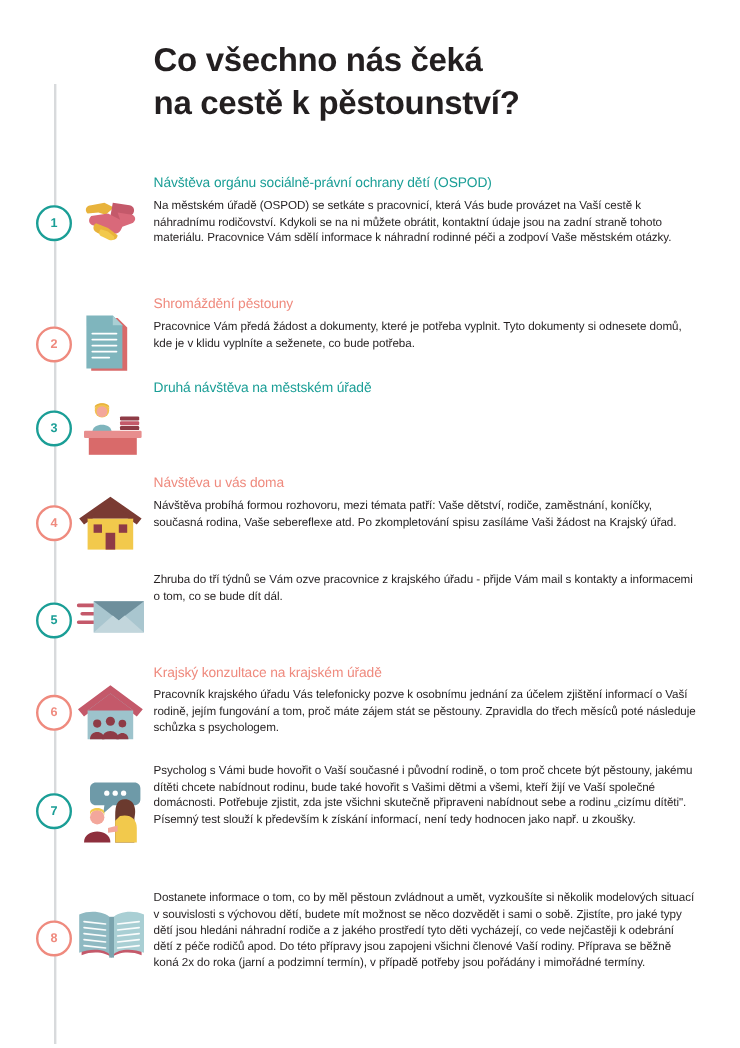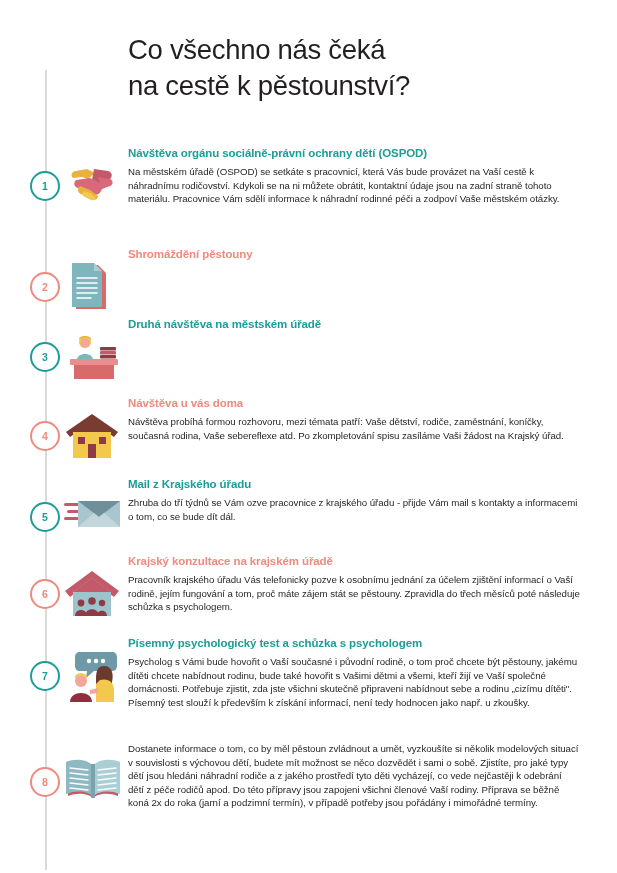--- a/index.html
+++ b/index.html
@@ -17,21 +17,21 @@
   }
 
   
   .page-title {
     position: absolute;
     left: 128px;
     top: 32px;
     width: 440px;
     font-size: 27.5px;
     line-height: 36px;
-    font-weight: normal;
+    font-weight: bold;
     color: #231f20;
     letter-spacing: -0.3px;
   }
   .page-title .line2 { display: block; }
 
   
   .timeline-spine {
     position: absolute;
     left: 45px;
     top: 70px;
@@ -86,21 +86,21 @@
   .step-icon svg { display: block; }
 
   
   .step-body {
     position: absolute;
     left: 128px;
     width: 452px;
   }
   .step-heading {
     font-size: 11.5px;
-    font-weight: bold;
+    font-weight: normal;
     color: #1a9e96;
     margin: 0 0 5px 0;
     line-height: 14px;
     letter-spacing: -0.1px;
   }
   .step.salmon .step-heading { color: #ef8a7e; }
   .step-text {
     font-size: 9.7px;
     line-height: 13.6px;
     color: #231f20;
@@ -151,20 +151,21 @@
       <line x1="13" y1="17" x2="33" y2="17"></line>
       <line x1="13" y1="22" x2="33" y2="22"></line>
       <line x1="13" y1="27" x2="33" y2="27"></line>
       <line x1="13" y1="32" x2="33" y2="32"></line>
       <line x1="13" y1="37" x2="27" y2="37"></line>
     </g>
   </svg>
       </div>
       <div class="step-body">
         <div class="step-heading">Shromáždění pěstouny</div>
+        <div class="step-text">Pracovnice Vám předá žádost a dokumenty, které je potřeba vyplnit. Tyto dokumenty si odnesete domů, kde je v klidu vyplníte a seženete, co bude potřeba.</div>
       </div>
     </div>
     <div class="step" style="top: 317px;">
       <div class="step-marker" style="top: 25px;">
         <span>3</span>
       </div>
       <div class="step-icon" style="top: 14px;">
         <svg id="svg-clerk-desk-icon" width="58" height="50" viewBox="0 0 58 50" xmlns="http://www.w3.org/2000/svg">
     <circle cx="21" cy="11" r="6" fill="#f2c14e"></circle>
     <path d="M15 10 C15 5 27 5 27 10 L27 8 C27 4 15 4 15 8 Z" fill="#e8b33c"></path>
@@ -210,21 +211,20 @@
       <rect x="0" y="12" width="16" height="3" rx="1.5"></rect>
       <rect x="3" y="19" width="14" height="3" rx="1.5"></rect>
       <rect x="0" y="26" width="16" height="3" rx="1.5"></rect>
     </g>
     <path d="M14 10 L56 10 L56 36 L14 36 Z" fill="#a9c6cf"></path>
     <path d="M14 10 L35 26 L56 10 Z" fill="#6e8f9c"></path>
     <path d="M14 36 L30 22 L35 26 L40 22 L56 36 Z" fill="#c2d6dc"></path>
   </svg>
       </div>
       <div class="step-body">
-        <div class="step-heading">Mail z Krajského úřadu</div>
         <div class="step-text">Zhruba do tří týdnů se Vám ozve pracovnice z krajského úřadu - přijde Vám mail s kontakty a informacemi o tom, co se bude dít dál.</div>
       </div>
     </div>
     <div class="step salmon" style="top: 554px;">
       <div class="step-marker" style="top: 25px;">
         <span>6</span>
       </div>
       <div class="step-icon" style="top: 14px;">
         <svg id="svg-family-house-icon" width="56" height="50" viewBox="0 0 56 50" xmlns="http://www.w3.org/2000/svg">
     <path d="M28 3 L55 23 L50 29 L28 12 L6 29 L1 23 Z" fill="#c4596a"></path>
@@ -257,21 +257,20 @@
     </g>
     <circle cx="17" cy="31" r="6" fill="#f3a79b"></circle>
     <path d="M11 30 C11 24 23 24 23 30 L23 27 C23 22 11 22 11 27 Z" fill="#f2c94c"></path>
     <path d="M6 52 C6 40 28 40 28 52 Z" fill="#8e2f3d"></path>
     <path d="M40 16 C48 16 50 24 48 32 L48 52 L32 52 L32 30 C32 20 34 16 40 16 Z" fill="#6b3a2e"></path>
     <path d="M36 30 C44 28 50 32 50 40 L50 52 L32 52 L32 34 Z" fill="#f2c94c"></path>
     <path d="M26 40 L34 38 L34 43 L26 44 Z" fill="#f3a79b"></path>
   </svg>
       </div>
       <div class="step-body">
-        <div class="step-heading">Písemný psychologický test a schůzka s psychologem</div>
         <div class="step-text">Psycholog s Vámi bude hovořit o Vaší současné i původní rodině, o tom proč chcete být pěstouny, jakému dítěti chcete nabídnout rodinu, bude také hovořit s Vašimi dětmi a všemi, kteří žijí ve Vaší společné domácnosti. Potřebuje zjistit, zda jste všichni skutečně připraveni nabídnout sebe a rodinu „cizímu dítěti". Písemný test slouží k především k získání informací, není tedy hodnocen jako např. u zkoušky.</div>
       </div>
     </div>
     <div class="step salmon" style="top: 742px;">
       <div class="step-marker" style="top: 25px;">
         <span>8</span>
       </div>
       <div class="step-icon" style="top: 14px;">
         <svg id="svg-open-book-icon" width="58" height="46" viewBox="0 0 58 46" xmlns="http://www.w3.org/2000/svg">
     <path d="M4 8 C14 4 25 6 29 10 L29 42 C25 38 14 36 4 40 Z" fill="#c4596a"></path>

